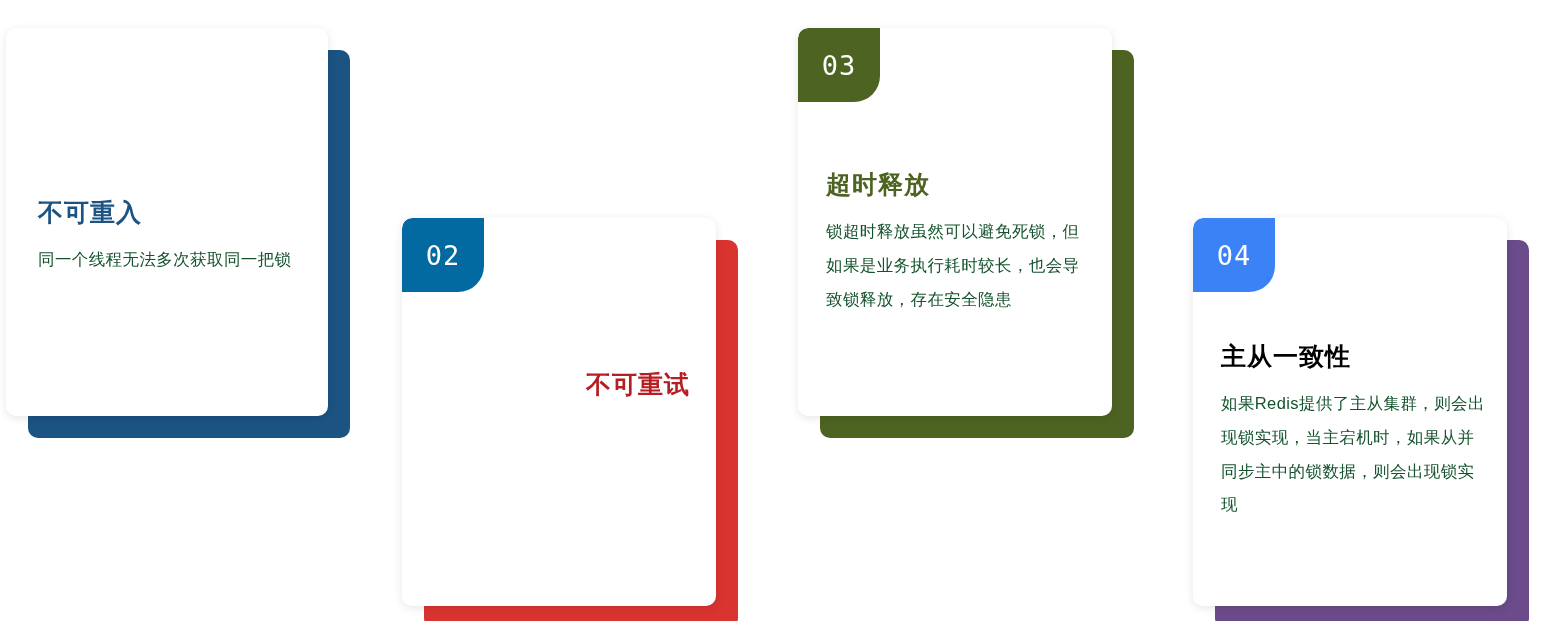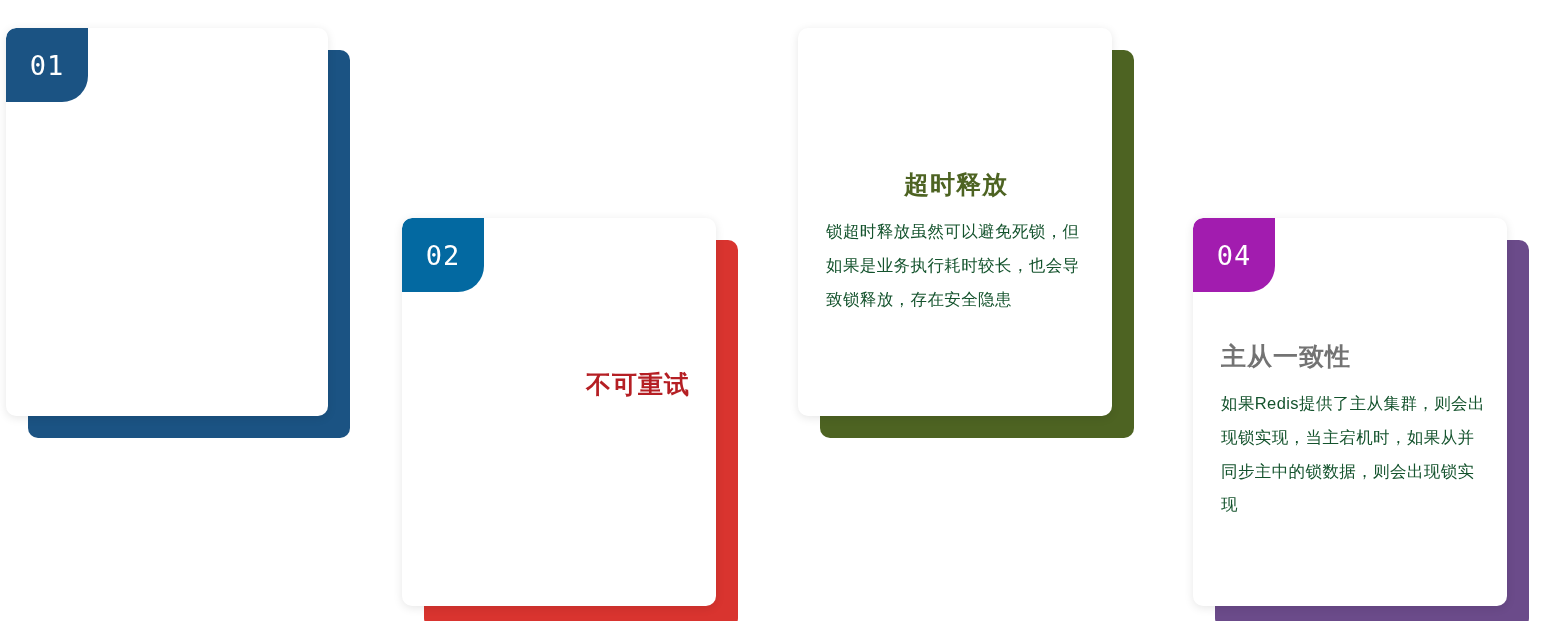--- a/index.html
+++ b/index.html
@@ -95,54 +95,58 @@
   .card-4 .card-body { top: 122px; left: 28px; right: 20px; }
 </style>
 </head>
 <body>
 
 <div id="stage">
 
   <div class="card-wrap card-1" id="card1-wrap">
     <div class="shadow-slab" style="background: rgb(27, 83, 131);"></div>
     <div class="card">
-      <div class="badge" style="background: rgb(27, 83, 131);">
-        <span>01</span>
+      <div class="card-body">
+        <h3 class="card-title" style="color: rgb(27, 83, 131);">不可重入</h3>
+        <p class="card-text">同一个线程无法多次获取同一把锁</p>
       </div>
     </div>
   </div>
 
   <div class="card-wrap card-2" id="card2-wrap">
     <div class="shadow-slab" style="background: rgb(217, 52, 47);"></div>
     <div class="card">
       <div class="badge" style="background: #0369a1;">
         <span>02</span>
       </div>
       <div class="card-body">
         <h3 class="card-title" style="color: rgb(181, 31, 36);">不可重试</h3>
       </div>
     </div>
   </div>
 
   <div class="card-wrap card-3" id="card3-wrap">
     <div class="shadow-slab" style="background: rgb(77, 99, 34);"></div>
     <div class="card">
+      <div class="badge" style="background: rgb(77, 99, 34);">
+        <span>03</span>
+      </div>
       <div class="card-body">
-        <h3 class="card-title" style="color: rgb(77, 99, 34); text-align: center;">超时释放</h3>
+        <h3 class="card-title" style="color: rgb(77, 99, 34);">超时释放</h3>
         <p class="card-text">锁超时释放虽然可以避免死锁，但如果是业务执行耗时较长，也会导致锁释放，存在安全隐患</p>
       </div>
     </div>
   </div>
 
   <div class="card-wrap card-4" id="card4-wrap">
     <div class="shadow-slab" style="background: rgb(107, 75, 138);"></div>
     <div class="card">
-      <div class="badge" style="background: #a21caf;">
+      <div class="badge" style="background: #3b82f6;">
         <span>04</span>
       </div>
       <div class="card-body">
-        <h3 class="card-title" style="color: #737373;">主从一致性</h3>
+        <h3 class="card-title" style="color: #000000;">主从一致性</h3>
         <p class="card-text">如果Redis提供了主从集群，则会出现锁实现，当主宕机时，如果从并同步主中的锁数据，则会出现锁实现</p>
       </div>
     </div>
   </div>
 
 </div>
 
 </body></html>

